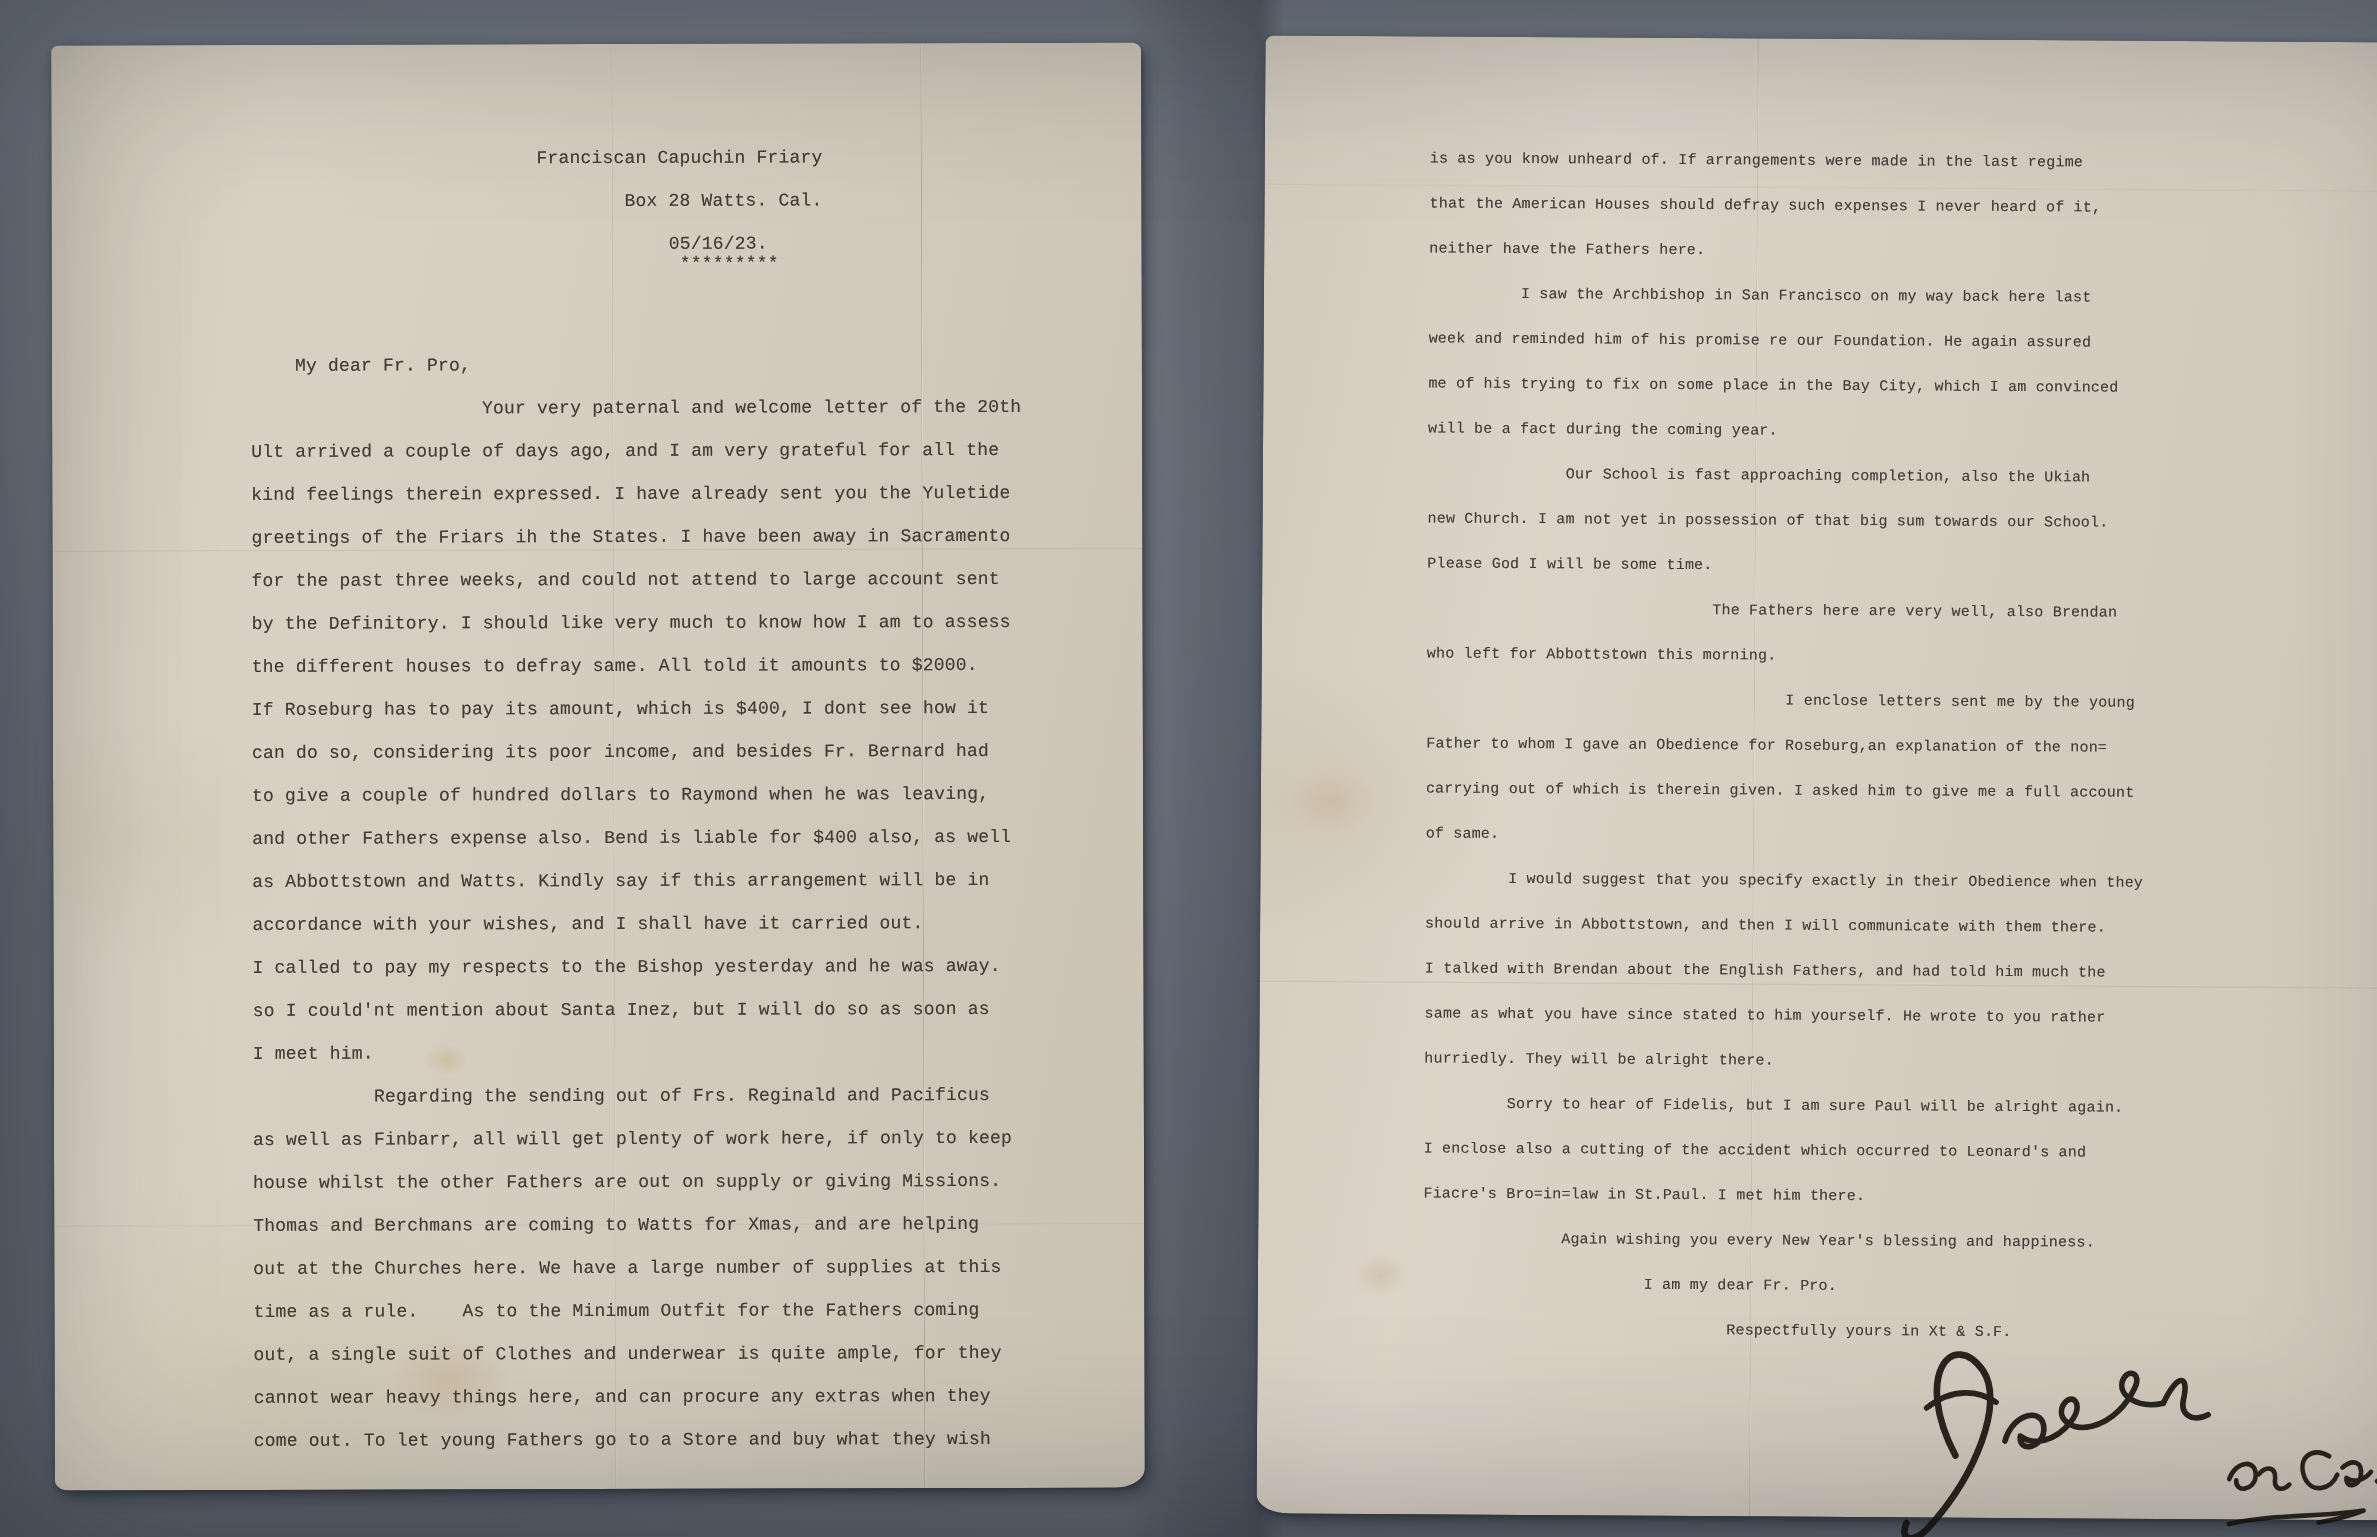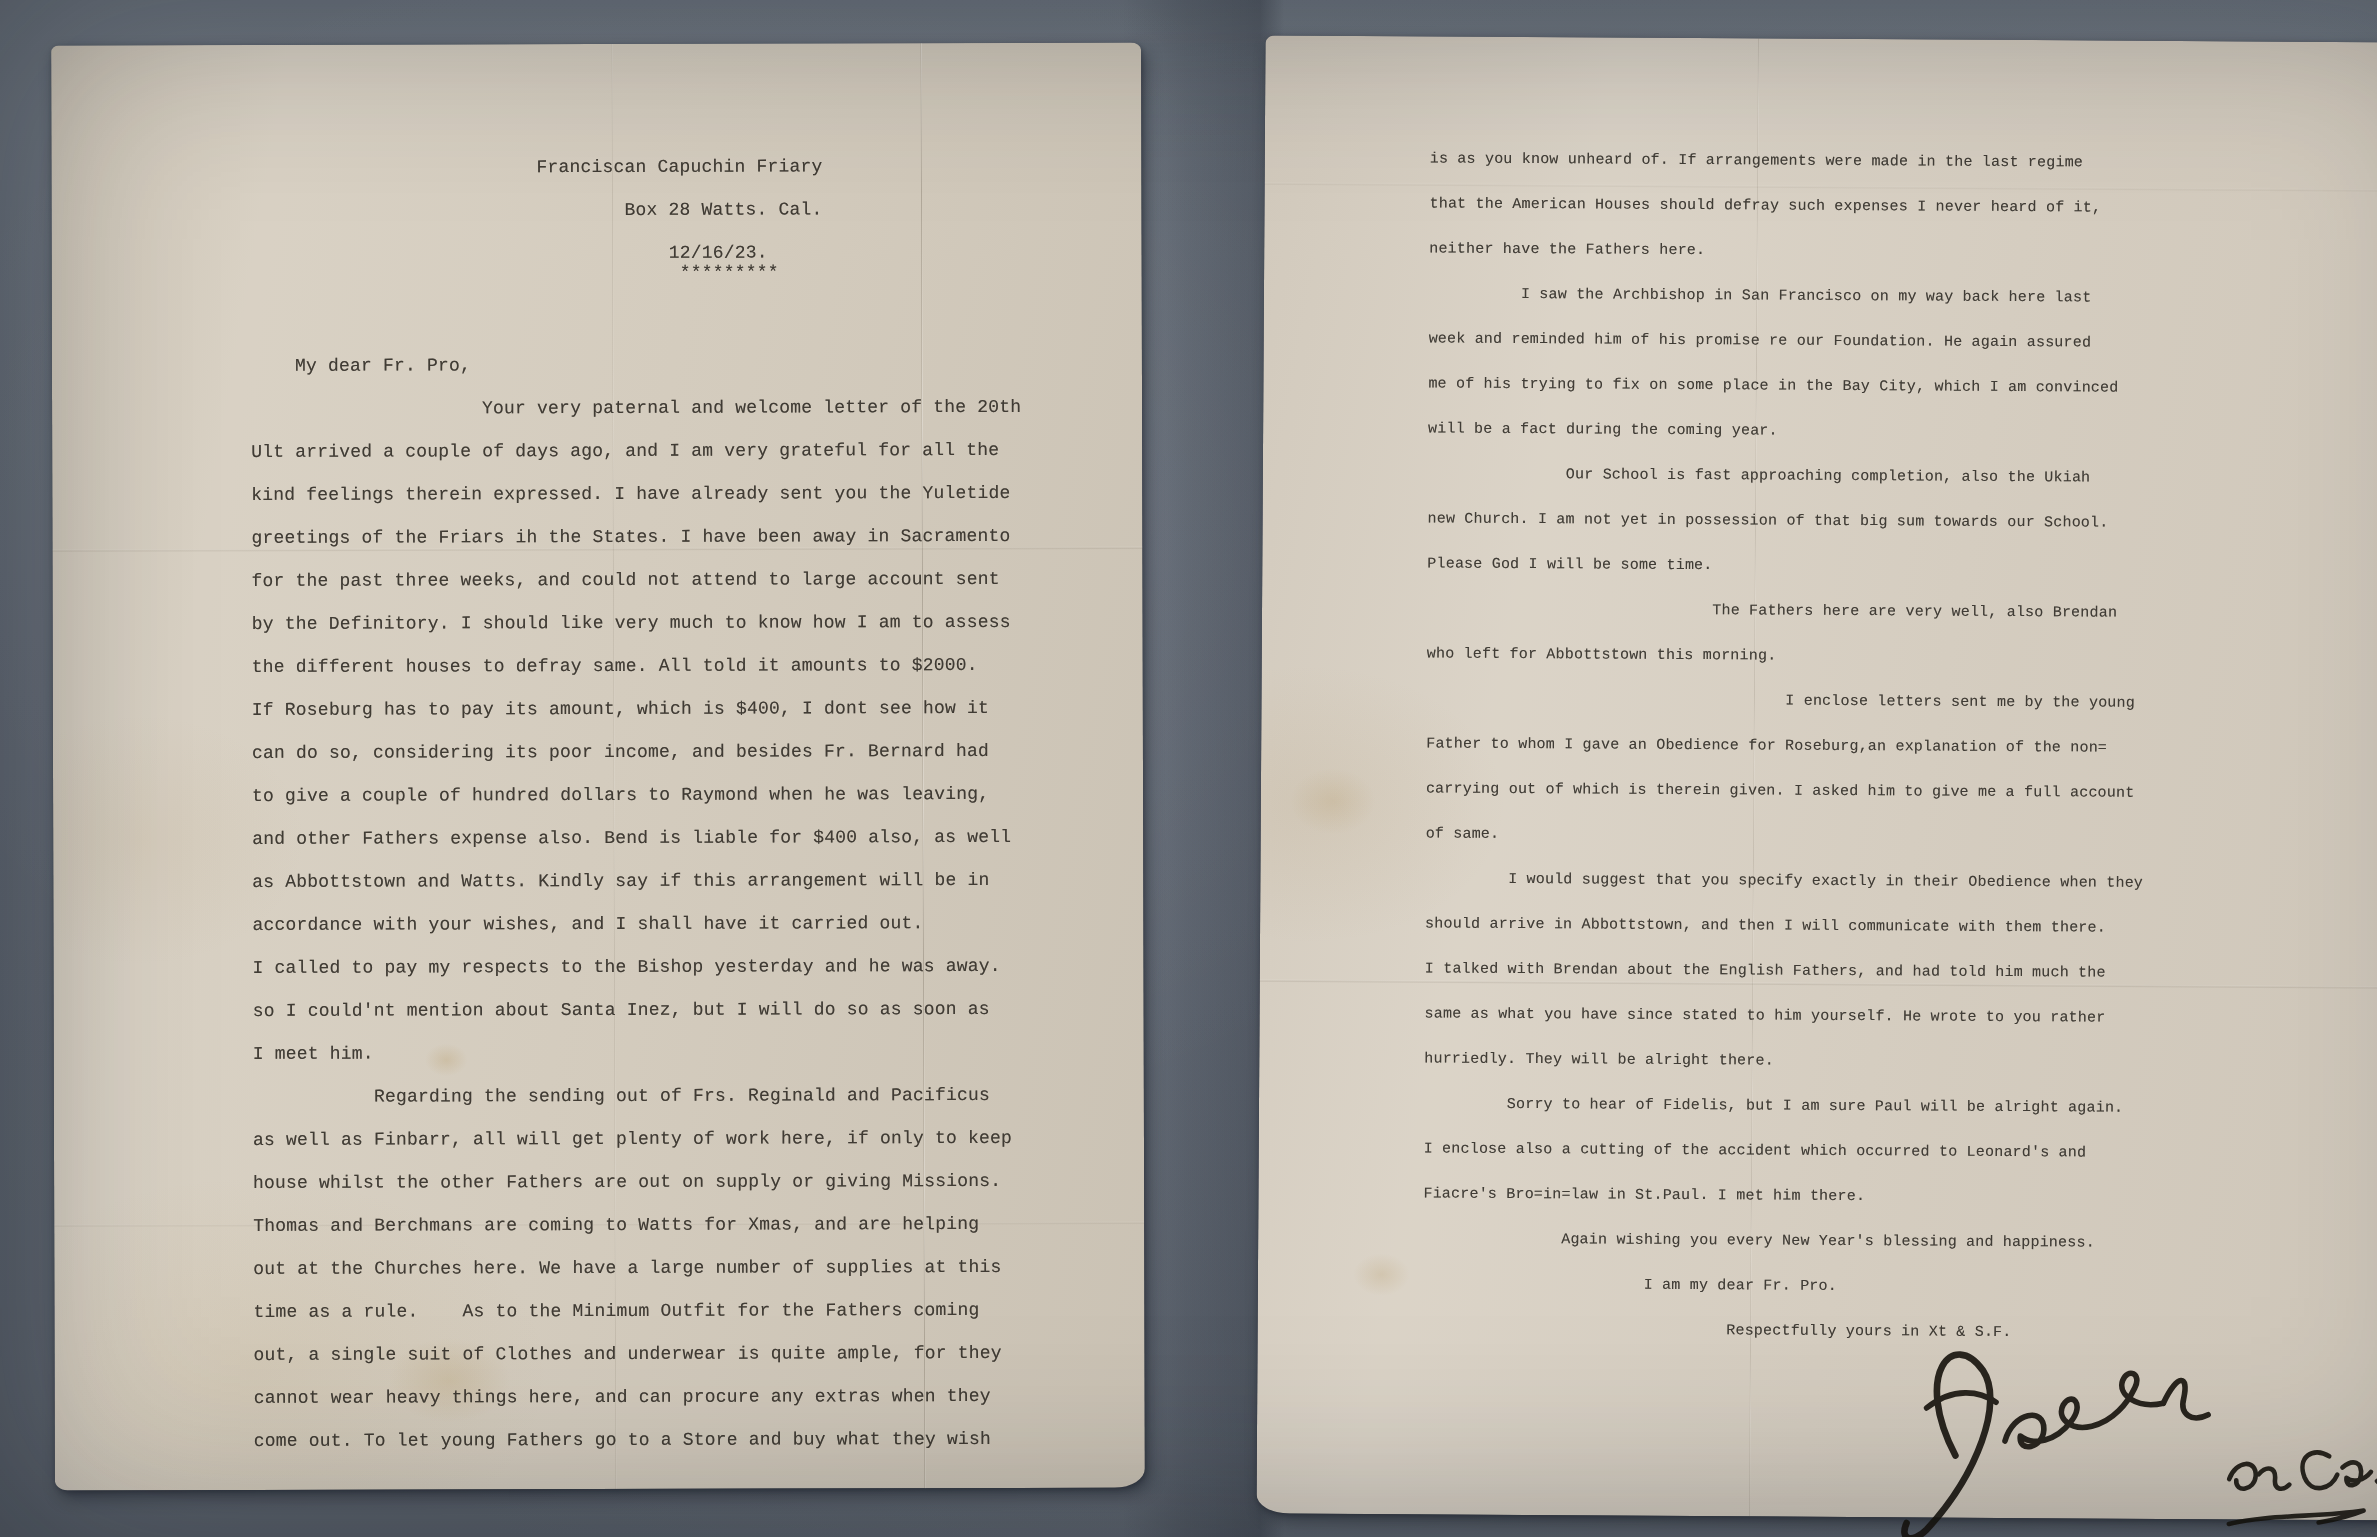--- a/index.html
+++ b/index.html
@@ -53,21 +53,21 @@
   .crease-h{position:absolute;left:0;right:0;height:2.9px;
     background:linear-gradient(180deg, rgba(255,255,255,0.22), rgba(95,85,70,0.22) 60%, rgba(0,0,0,0));
     pointer-events:none;}
   .stain{position:absolute;border-radius:50%;pointer-events:none;}
   .typeblock{position:absolute;white-space:pre;}
   .tline{white-space:pre;}
   #page-left .typeblock{font-size:18px;line-height:43px;letter-spacing:0.2px;
     color:rgba(56,52,45,0.90);text-shadow:0 0 0.5px rgba(70,64,56,0.55);}
   #page-right .typeblock{font-size:15px;line-height:45px;letter-spacing:0.2px;
     color:rgba(54,50,44,0.88);text-shadow:0 0 0.5px rgba(70,64,56,0.5);}
-  #letterhead{left:485px;top:102px;line-height:46px;}
+  #letterhead{left:485px;top:93px;line-height:46px;}
   #letterhead .tline:nth-child(4){margin-top:-23px;}
   #left-body{left:199px;top:300px;}
   #right-body{left:165px;top:100px;}
   #signature-wrap{position:absolute;left:594px;top:1284px;width:561px;height:228px;}
   #signature-wrap svg{width:100%;height:100%;}
   .visually-hidden{position:absolute;width:0.5px;height:0.5px;overflow:hidden;
     clip:rect(0 0 0 0);white-space:nowrap;}
 </style>
 </head>
 <body>
@@ -77,21 +77,21 @@
   <div class="gap-shadow"></div>
 
   <div class="page" id="page-left">
     <div class="crease-v" style="left:869px;"></div>
     <div class="crease-v" style="left:560px;opacity:0.45;"></div>
     <div class="crease-h" style="top:504px;opacity:0.5;"></div>
     <div class="crease-h" style="top:1179px;opacity:0.35;"></div>
     <div class="stain" style="left:333px;top:1293px;width:124px;height:86px;background:radial-gradient(ellipse at center, rgba(170,135,70,0.18), rgba(0,0,0,0) 70%);"></div>
     <div class="stain" style="left:371px;top:999px;width:43px;height:33px;background:radial-gradient(ellipse at center, rgba(175,140,75,0.22), rgba(0,0,0,0) 70%);"></div>
 
-    <div class="typeblock" id="letterhead"><div class="tline">Franciscan Capuchin Friary</div><div class="tline">        Box 28 Watts. Cal.</div><div class="tline">            12/16/23.</div><div class="tline">             *********</div></div>
+    <div class="typeblock" id="letterhead"><div class="tline">Franciscan Capuchin Friary</div><div class="tline">        Box 28 Watts. Cal.</div><div class="tline">            05/16/23.</div><div class="tline">             *********</div></div>
 
     <div class="typeblock" id="left-body"><div class="tline">    My dear Fr. Pro,</div><div class="tline">                     Your very paternal and welcome letter of the 20th</div><div class="tline">Ult arrived a couple of days ago, and I am very grateful for all the</div><div class="tline">kind feelings therein expressed. I have already sent you the Yuletide</div><div class="tline">greetings of the Friars ih the States. I have been away in Sacramento</div><div class="tline">for the past three weeks, and could not attend to large account sent</div><div class="tline">by the Definitory. I should like very much to know how I am to assess</div><div class="tline">the different houses to defray same. All told it amounts to $2000.</div><div class="tline">If Roseburg has to pay its amount, which is $400, I dont see how it</div><div class="tline">can do so, considering its poor income, and besides Fr. Bernard had</div><div class="tline">to give a couple of hundred dollars to Raymond when he was leaving,</div><div class="tline">and other Fathers expense also. Bend is liable for $400 also, as well</div><div class="tline">as Abbottstown and Watts. Kindly say if this arrangement will be in</div><div class="tline">accordance with your wishes, and I shall have it carried out.</div><div class="tline">I called to pay my respects to the Bishop yesterday and he was away.</div><div class="tline">so I could'nt mention about Santa Inez, but I will do so as soon as</div><div class="tline">I meet him.</div><div class="tline">           Regarding the sending out of Frs. Reginald and Pacificus</div><div class="tline">as well as Finbarr, all will get plenty of work here, if only to keep</div><div class="tline">house whilst the other Fathers are out on supply or giving Missions.</div><div class="tline">Thomas and Berchmans are coming to Watts for Xmas, and are helping</div><div class="tline">out at the Churches here. We have a large number of supplies at this</div><div class="tline">time as a rule.    As to the Minimum Outfit for the Fathers coming</div><div class="tline">out, a single suit of Clothes and underwear is quite ample, for they</div><div class="tline">cannot wear heavy things here, and can procure any extras when they</div><div class="tline">come out. To let young Fathers go to a Store and buy what they wish</div></div>
   </div>
 
   <div class="page" id="page-right">
     <div class="crease-v" style="left:492px;opacity:0.5;"></div>
     <div class="crease-h" style="top:944px;opacity:0.55;"></div>
     <div class="crease-h" style="top:147px;opacity:0.3;"></div>
     <div class="stain" style="left:28.5px;top:732px;width:86px;height:67px;background:radial-gradient(ellipse at center, rgba(170,135,70,0.16), rgba(0,0,0,0) 70%);"></div>
     <div class="stain" style="left:95px;top:1217px;width:57px;height:43px;background:radial-gradient(ellipse at center, rgba(170,135,70,0.18), rgba(0,0,0,0) 70%);"></div>

